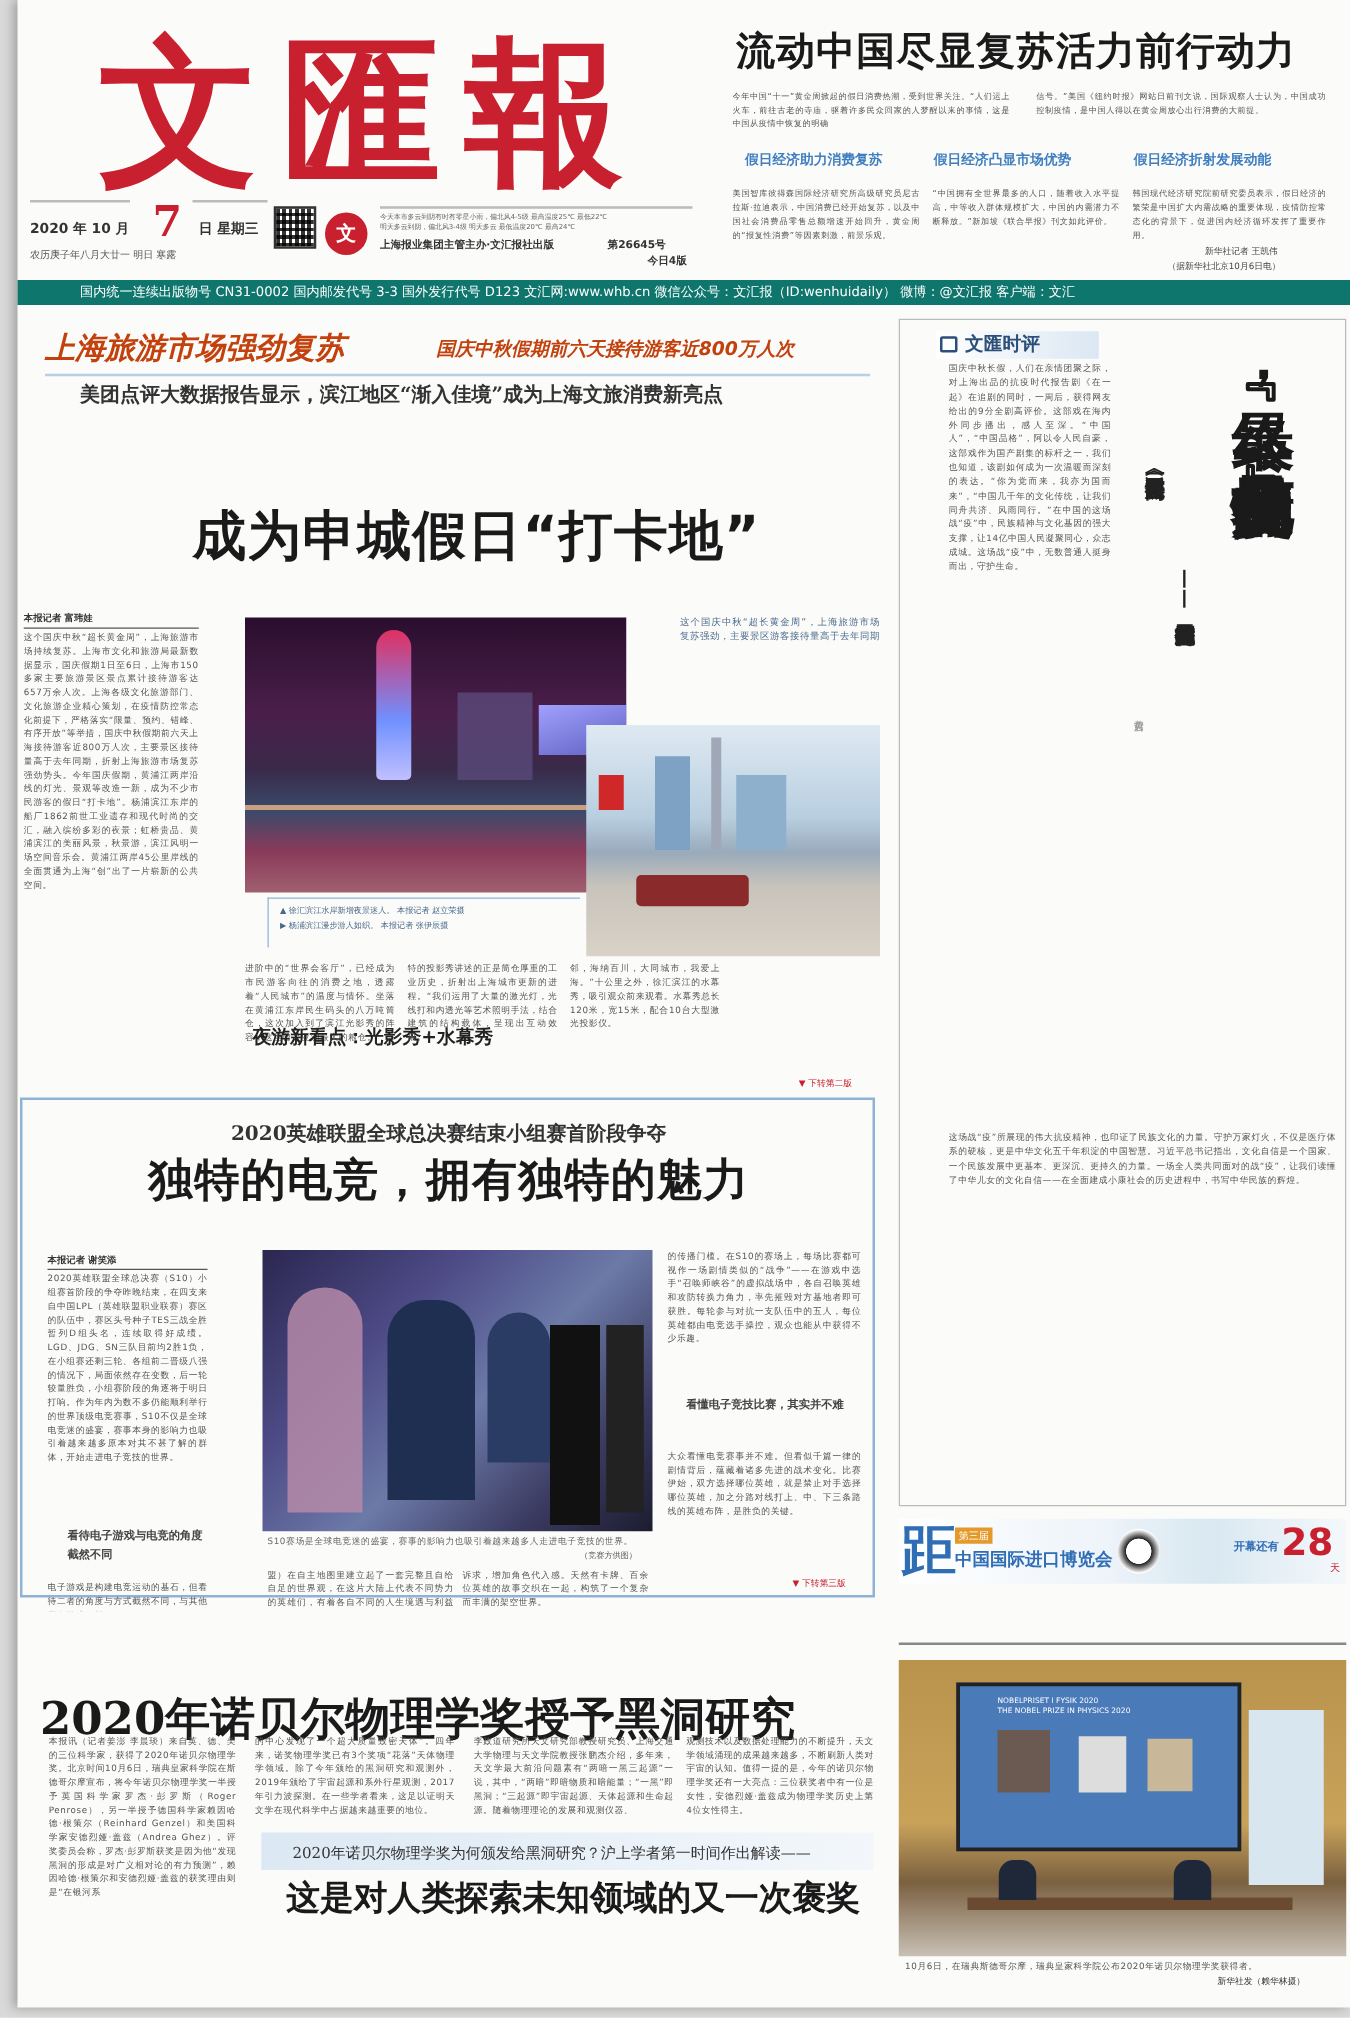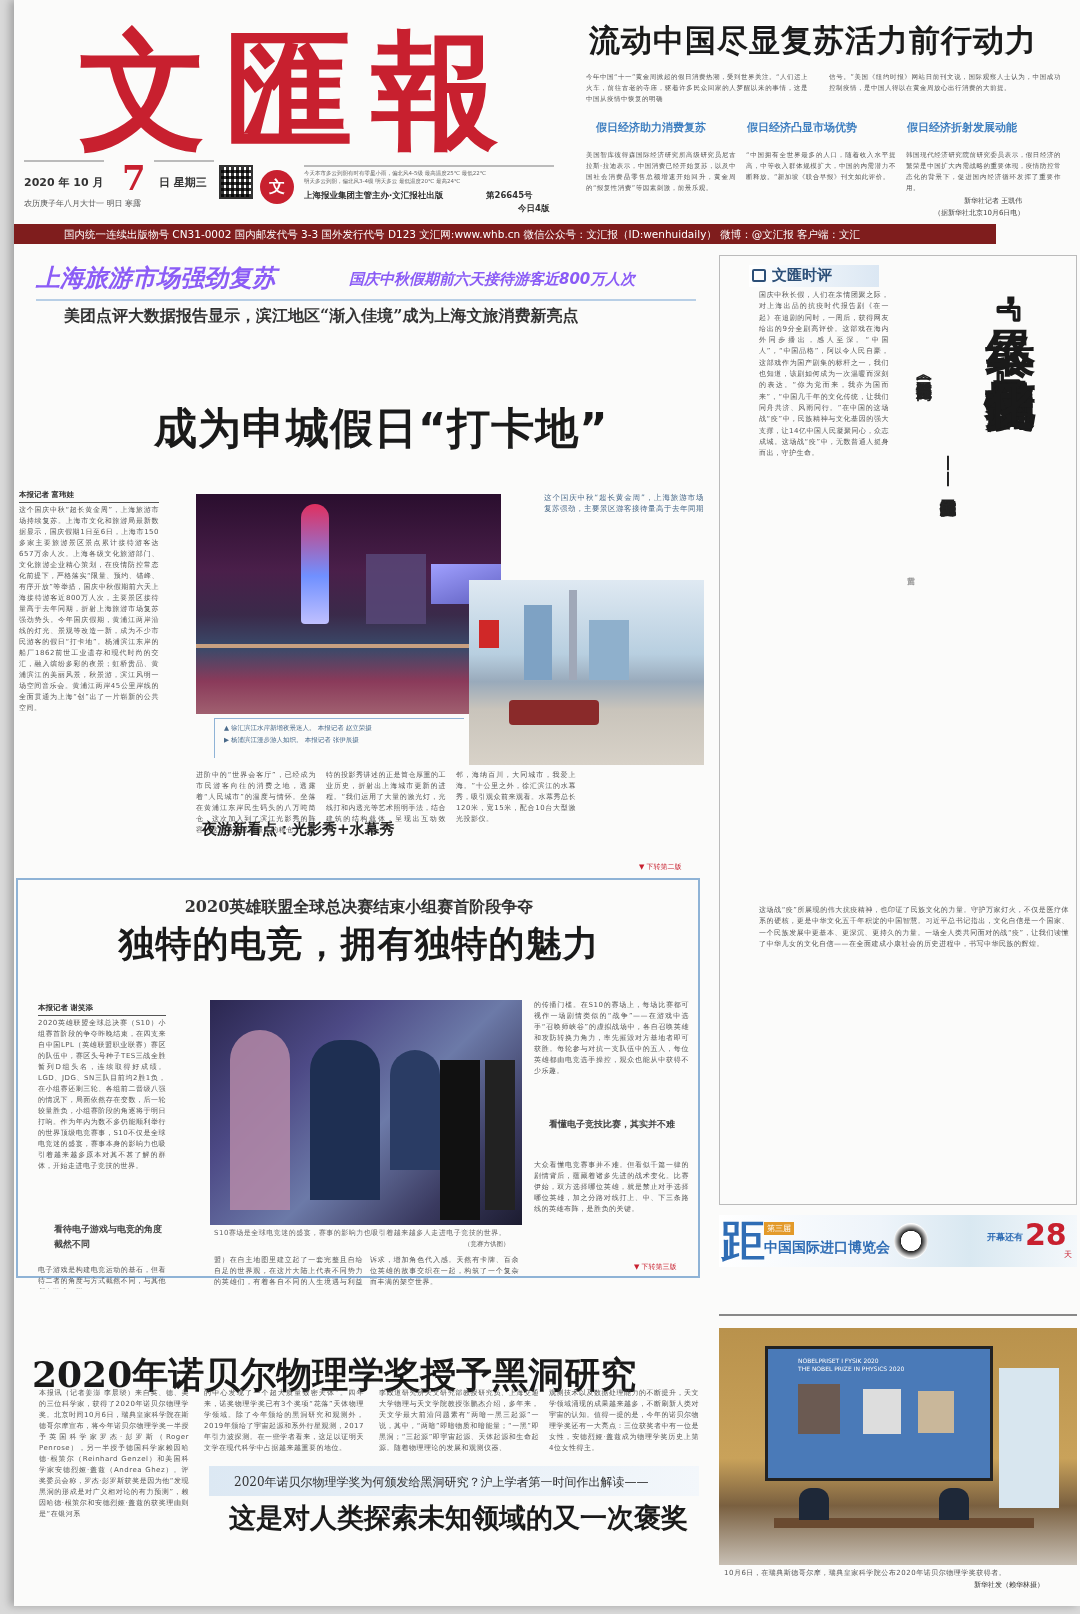--- a/index.html
+++ b/index.html
@@ -12,22 +12,22 @@
   
   .masthead { left: 65px; top: 20px; width: 500px; height: 140px; color: #c8202f; font-family: "DejaVu Serif", serif; font-weight: bold; font-size: 128px; letter-spacing: 18px; line-height: 140px; }
   .hr-thin { height: 2px; background: #bbb; }
   .date-line { font-size: 11px; font-weight: bold; color: #333; }
   .big7 { font-family: "DejaVu Serif", serif; font-size: 34px; color: #c8202f; font-weight: bold; }
   .qr { width: 34px; height: 34px; background:
         repeating-linear-gradient(90deg, #333 0 3px, #fff 3px 5px),
         repeating-linear-gradient(0deg, #333 0 3px, #fff 3px 6px);
         background-blend-mode: multiply; border: 2px solid #333; }
   .logo-circle { width: 34px; height: 34px; border-radius: 50%; background: #c8202f; color: #fff; font-size: 16px; text-align: center; line-height: 34px; font-weight: bold; }
-  .redbar { left: 0; top: 224px; width: 982px; height: 20px; background: #7f1d1d; color: #fff; font-size: 10.5px; line-height: 20px; padding-left: 50px; white-space: nowrap; overflow: hidden; }
-  .blue-h { color: #8b5cf6; font-weight: bold; font-style: italic; }
+  .redbar { left: 0; top: 224px; width: 1066px; height: 20px; background: #0f766e; color: #fff; font-size: 10.5px; line-height: 20px; padding-left: 50px; white-space: nowrap; overflow: hidden; }
+  .blue-h { color: #c2410c; font-weight: bold; font-style: italic; }
   .sec-blue { color: #3f7fc0; font-weight: bold; font-size: 12px; }
   .h-huge { font-weight: bold; color: #1a1a1a; }
   .photo { overflow: hidden; }
   .boxed { border: 2px solid #8fb3d6; }
 </style>
 </head>
 <body>
 
 <div class="page">
 

